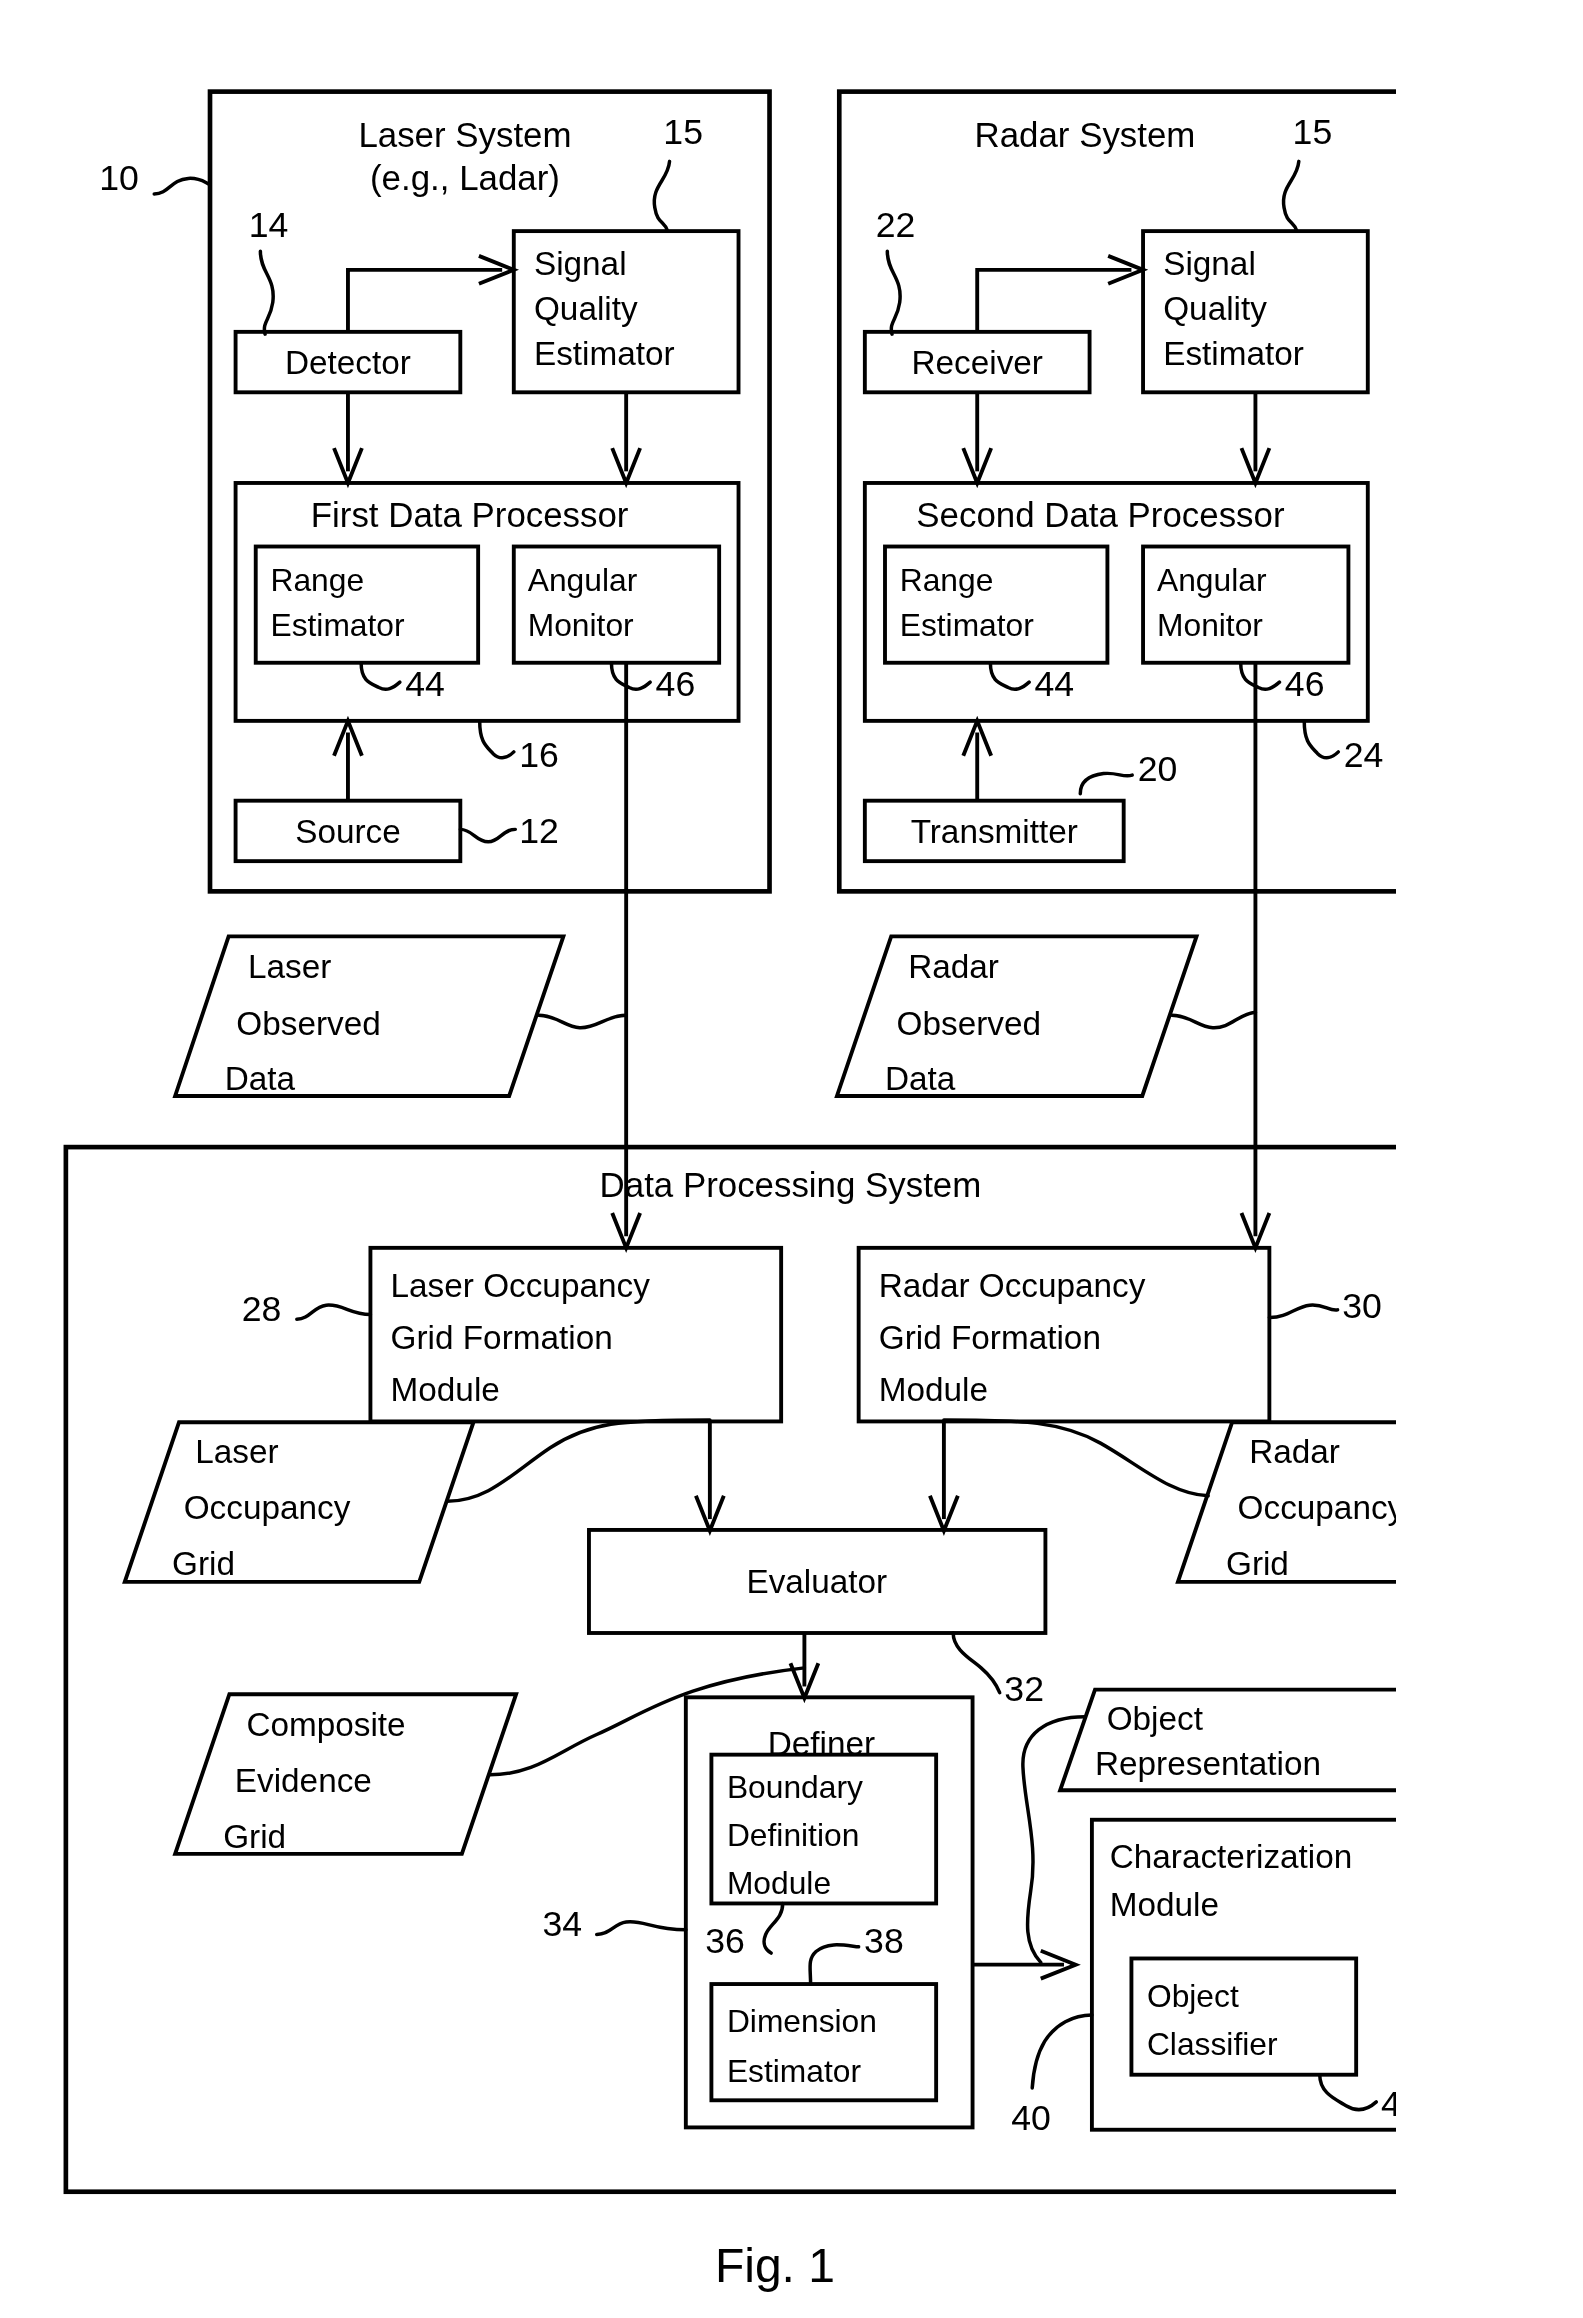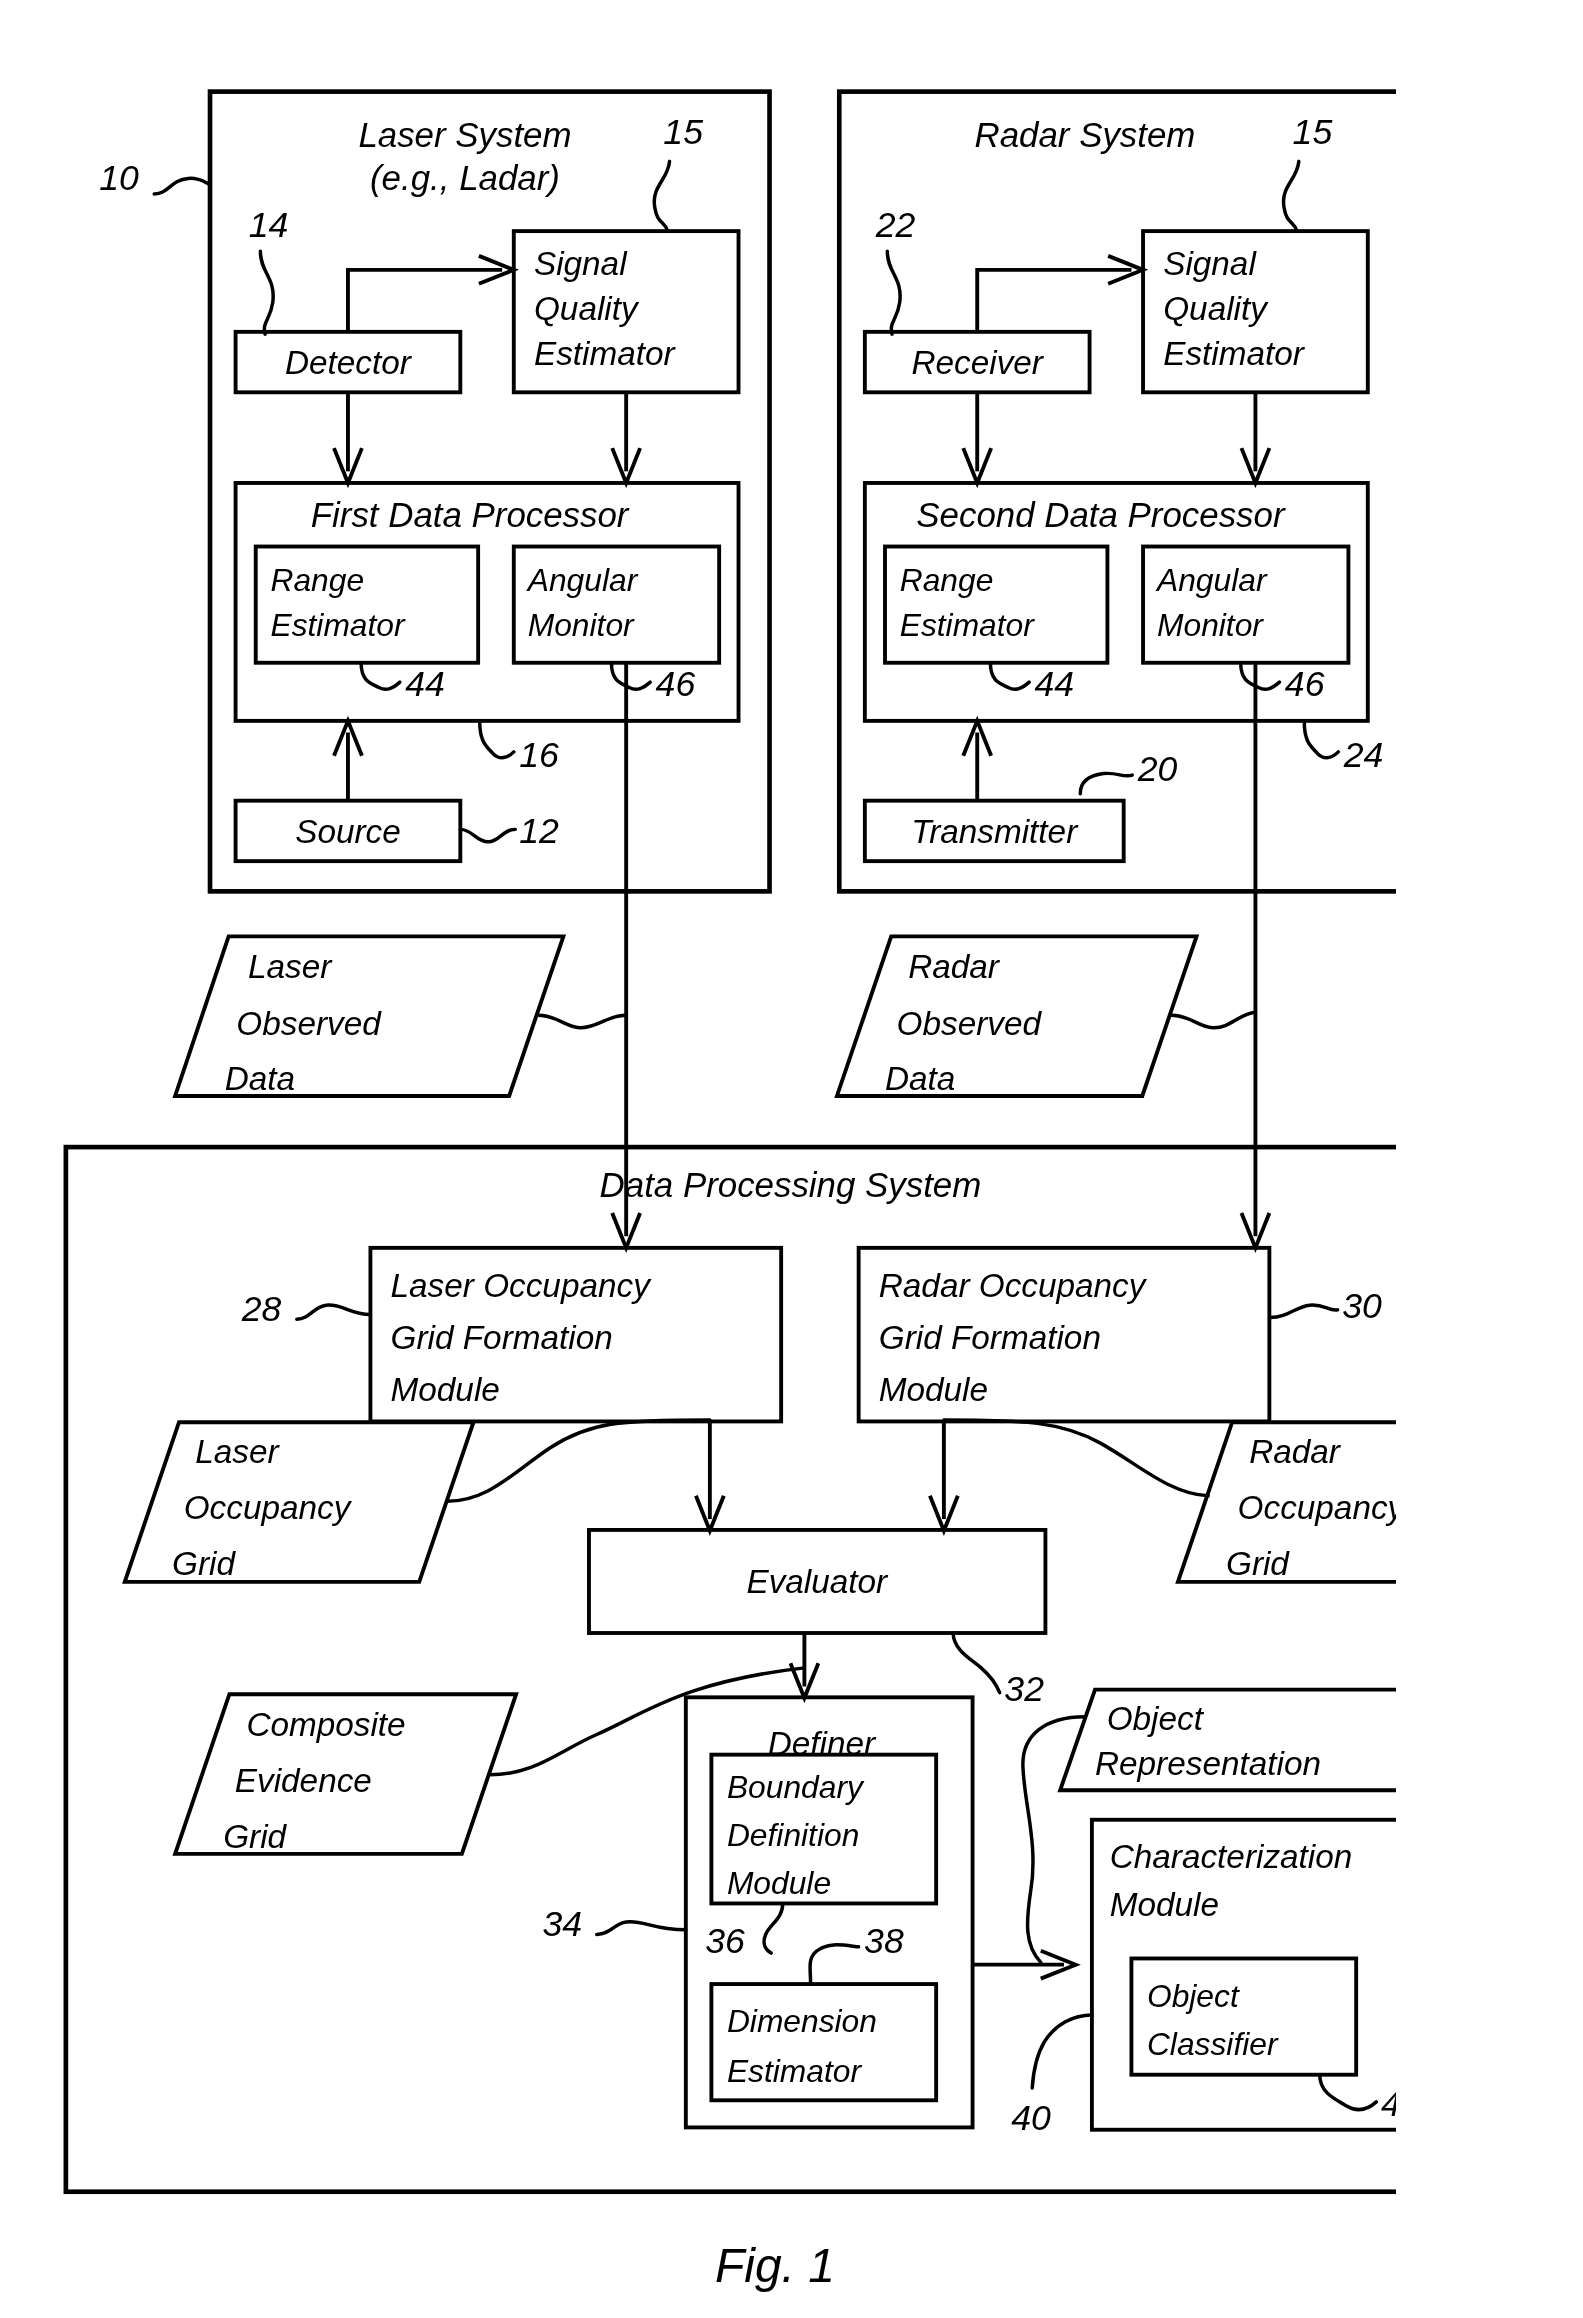--- a/index.html
+++ b/index.html
@@ -7,21 +7,20 @@
     padding: 0;
     background: #ffffff;
   }
   #page {
     position: relative;
     width: 1396px;
     height: 2319px;
     background: #ffffff;
     font-family: "Liberation Sans", sans-serif;
     overflow: hidden;
-    font-style: italic;
   }
   svg#figure {
     position: absolute;
     left: 0;
     top: 0;
     width: 1584px;
     height: 2319px;
   }
   .box {
     fill: none;

